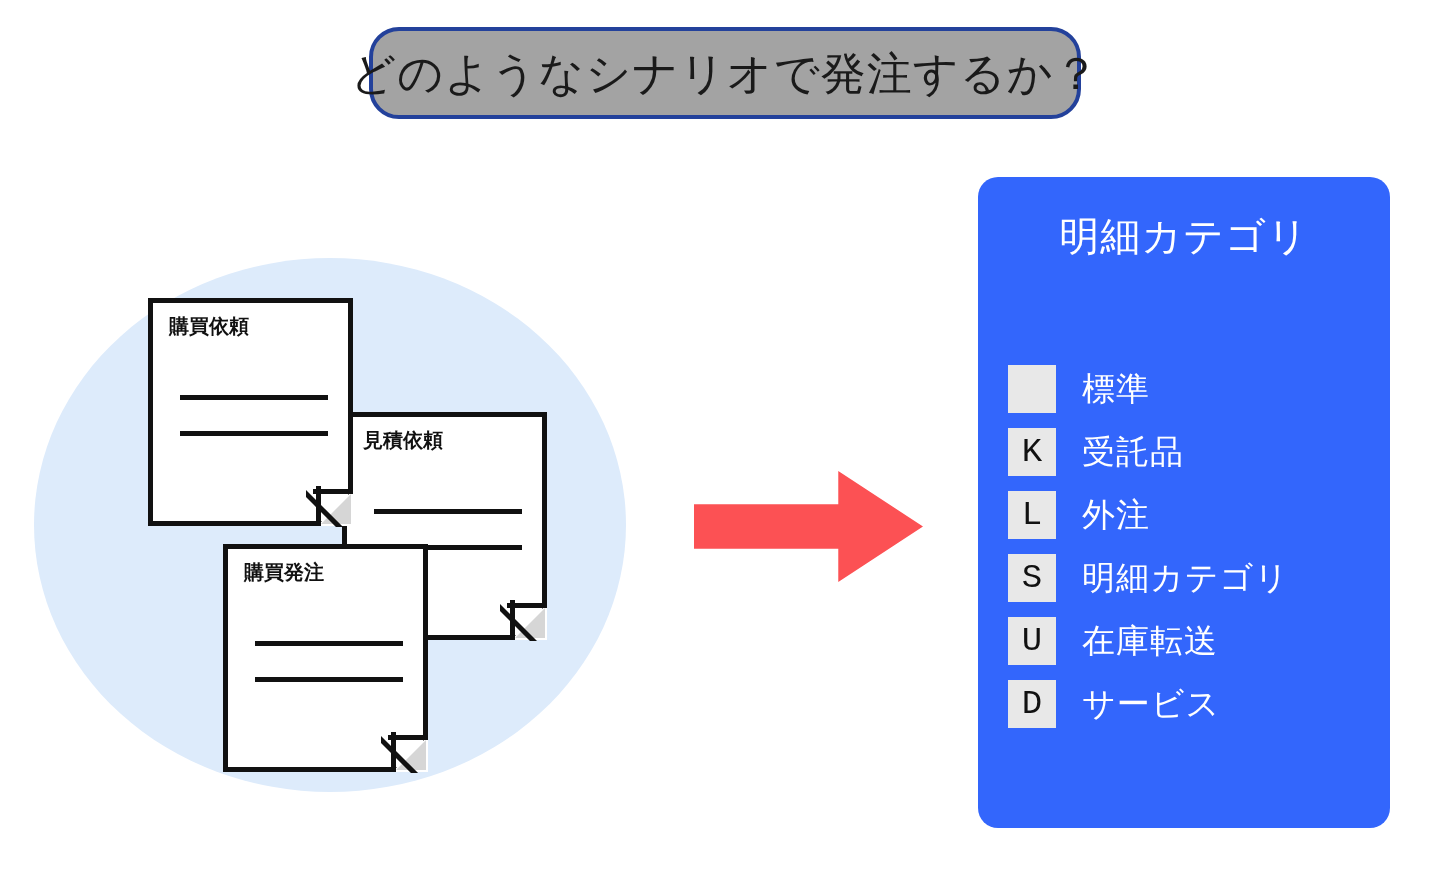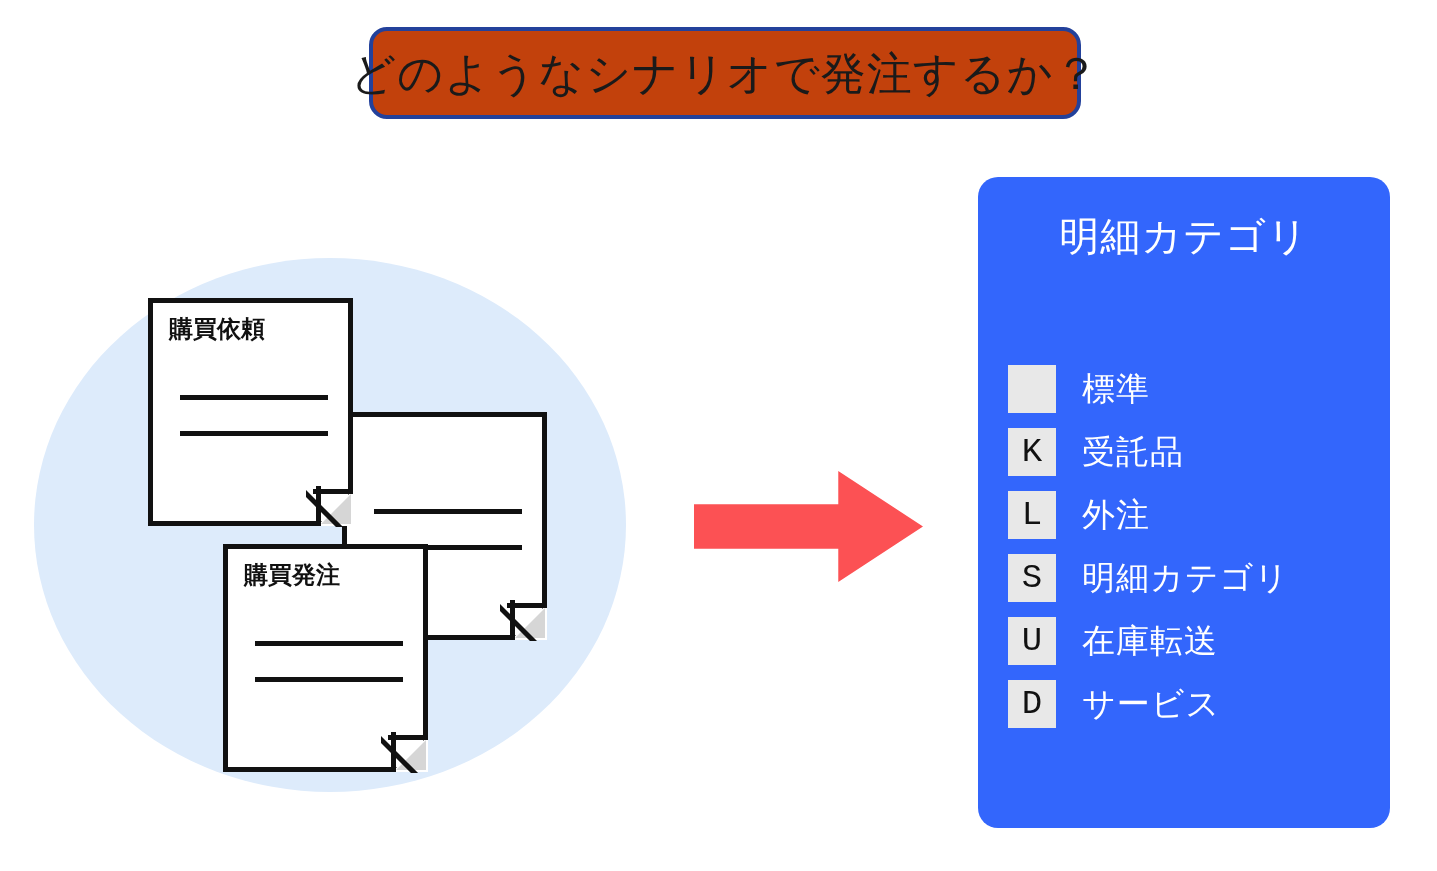--- a/index.html
+++ b/index.html
@@ -20,22 +20,22 @@
 
   
   .title-box {
     position: absolute;
     left: 369px;
     top: 27px;
     width: 712px;
     height: 92px;
     box-sizing: border-box;
     border: 4px solid #23419b;
-    border-radius: 18px;
-    background: #c2410c;
+    border-radius: 30px;
+    background: #a3a3a3;
     display: flex;
     align-items: center;
     justify-content: center;
   }
   .title-text {
     font-size: 45px;
     font-weight: 500;
     color: #1a1a1a;
     letter-spacing: 1px;
     line-height: 1;
@@ -57,21 +57,21 @@
   .doc {
     position: absolute;
     box-sizing: border-box;
     background: #ffffff;
     border: 5px solid #111111;
   }
   .doc-title {
     position: absolute;
     left: 16px;
     top: 10px;
-    font-size: 24px;
+    font-size: 20px;
     font-weight: bold;
     color: #111111;
     letter-spacing: 0px;
     white-space: nowrap;
   }
   .doc-rule {
     position: absolute;
     height: 0;
     border-top: 5px solid #111111;
   }
@@ -228,20 +228,21 @@
     <div class="doc-rule r1"></div>
     <div class="doc-rule r2"></div>
     <div class="fold-cut"></div>
     <div class="fold-tri"></div>
     <div class="fold-edge1"></div>
     <div class="fold-edge2"></div>
     <div class="fold-diag"></div>
   </div>
 
   <div class="doc" id="doc2">
+    <span class="doc-title">見積依頼</span>
     <div class="doc-rule r1"></div>
     <div class="doc-rule r2"></div>
     <div class="fold-cut"></div>
     <div class="fold-tri"></div>
     <div class="fold-edge1"></div>
     <div class="fold-edge2"></div>
     <div class="fold-diag"></div>
   </div>
 
   <div class="doc" id="doc3">

